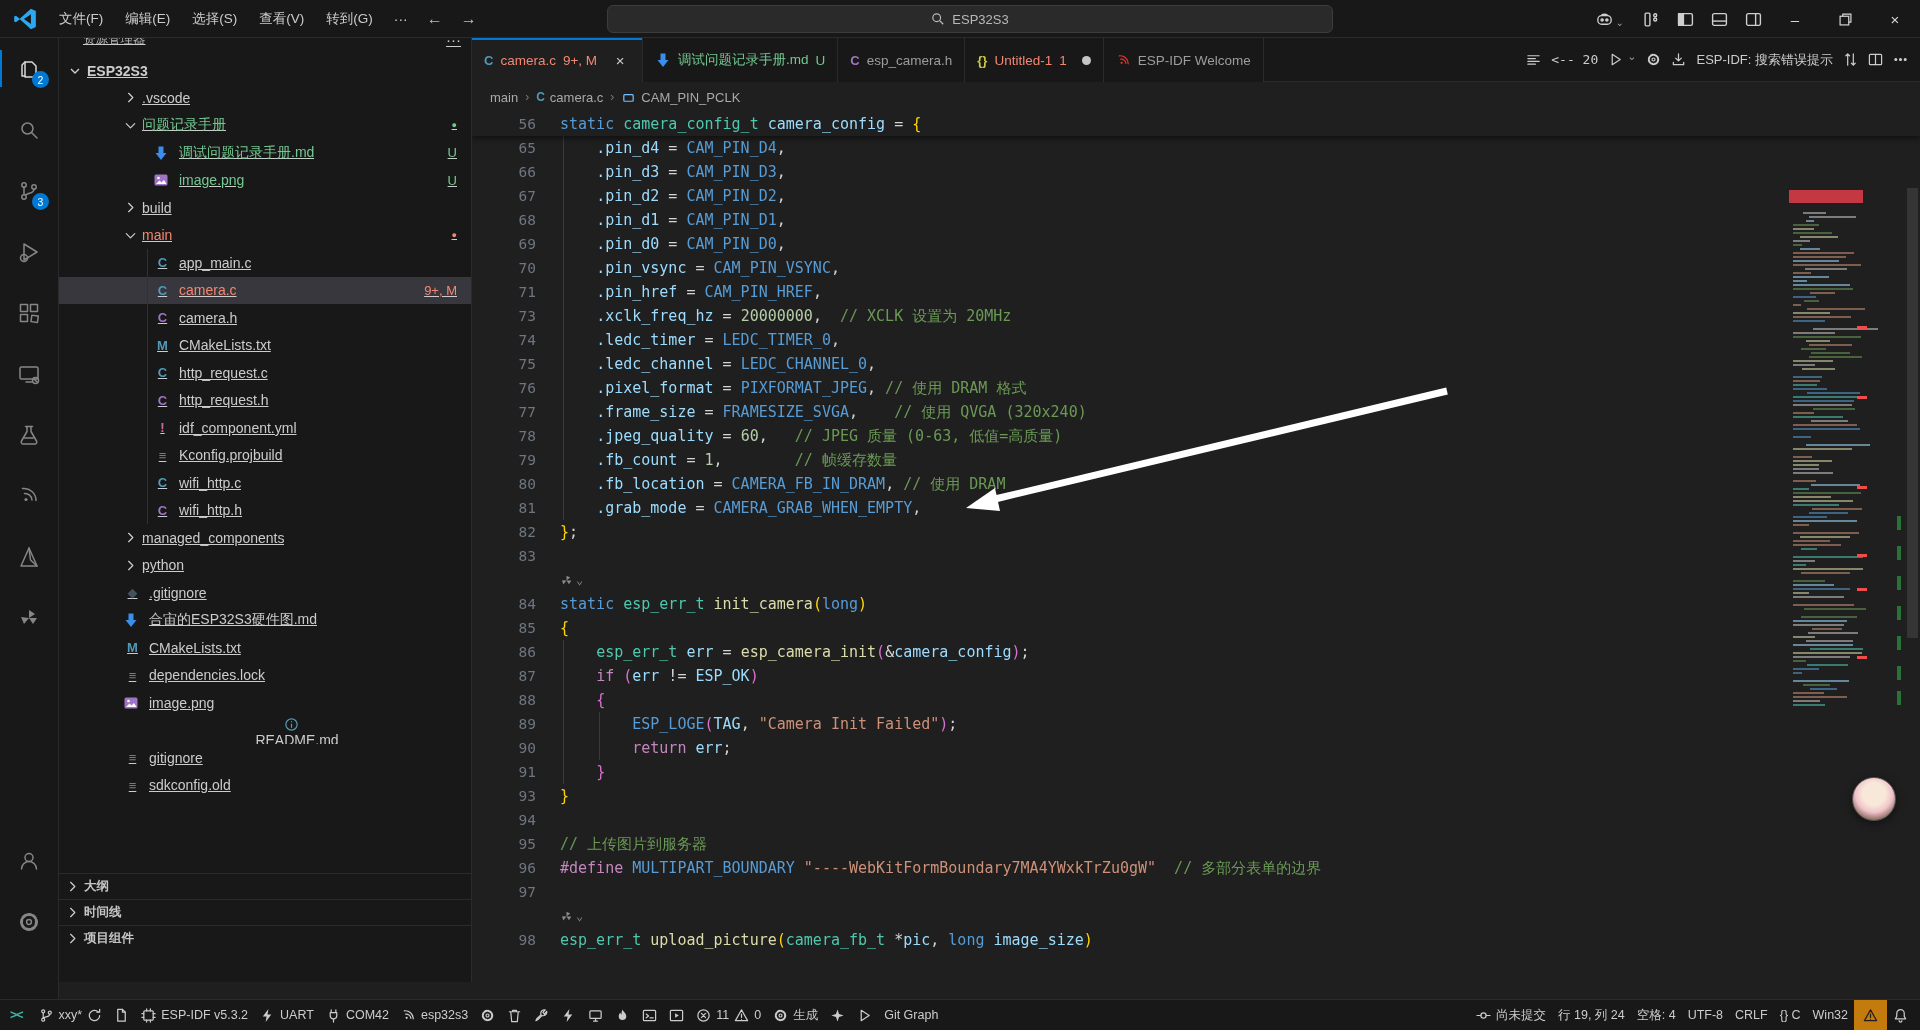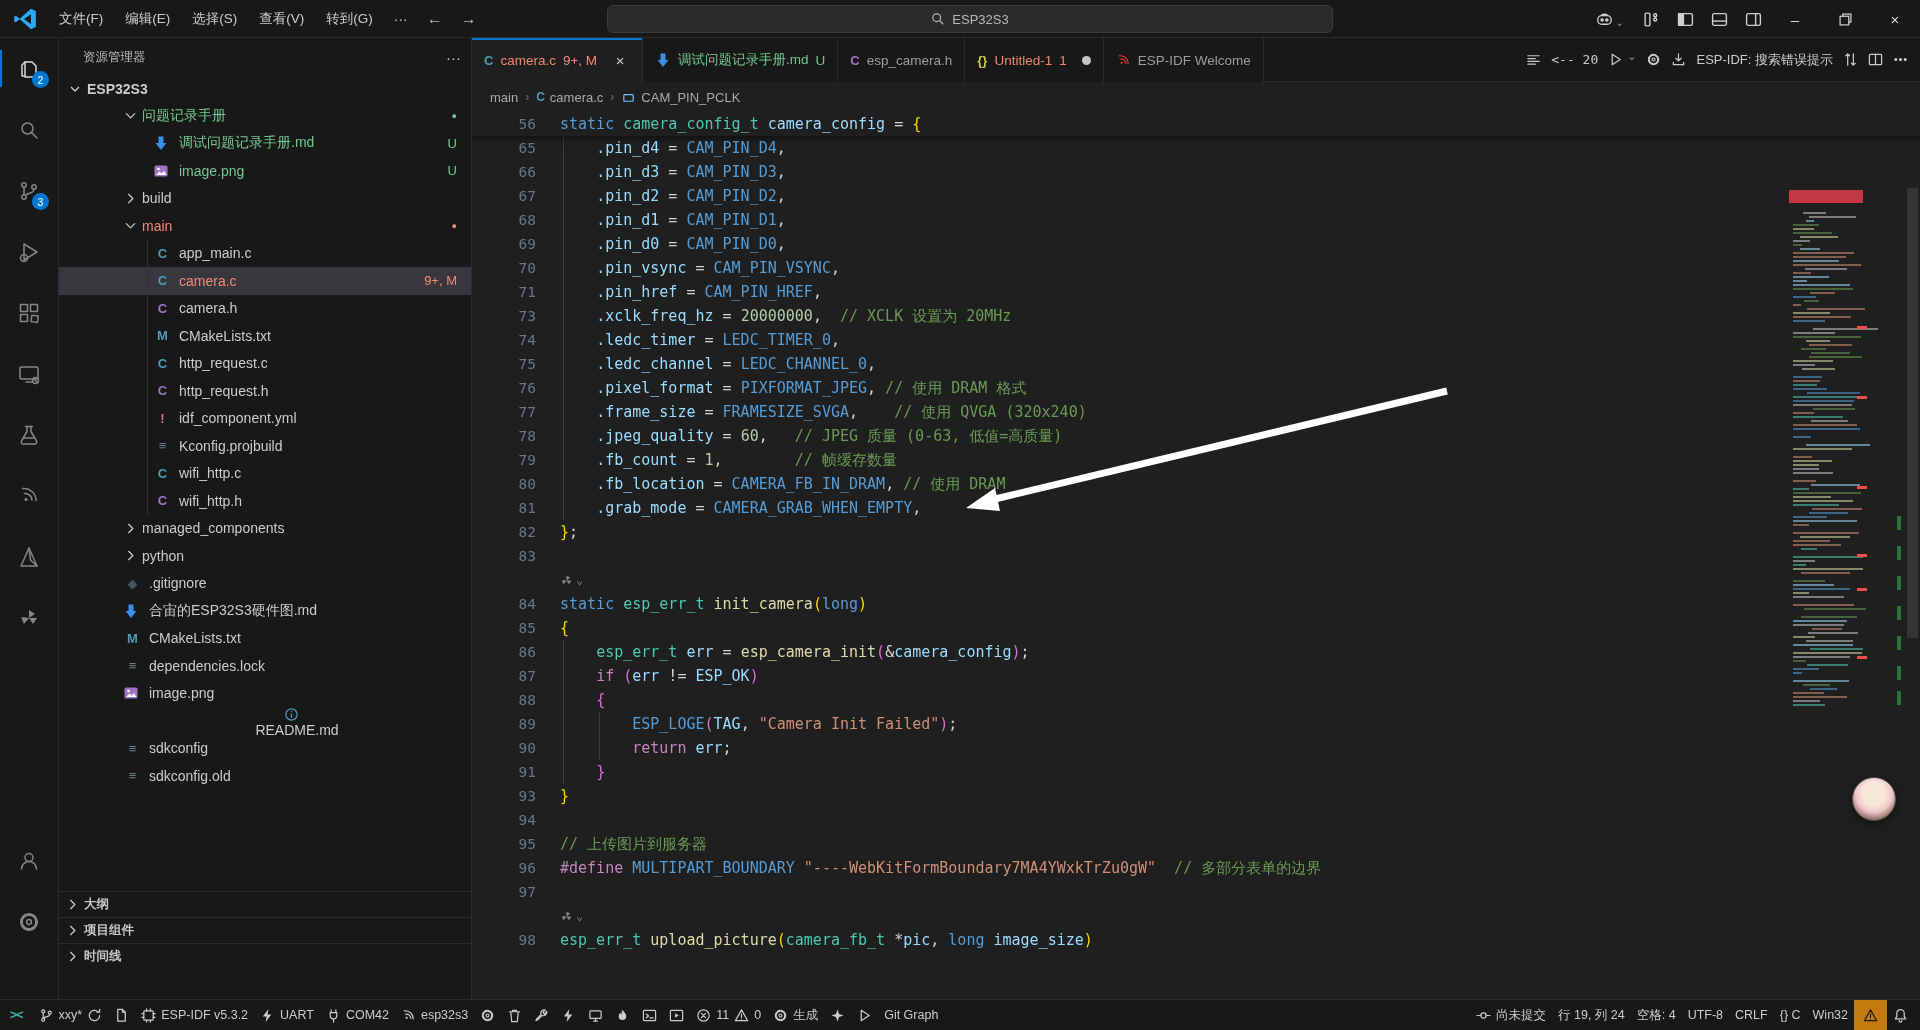--- a/index.html
+++ b/index.html
@@ -28,22 +28,22 @@
   #activitybar { position:absolute; left:0; top:38px; width:59px; height:962px; background:#181818;
     border-right:1px solid #2b2b2b; display:flex; flex-direction:column; }
   .act-item { position:relative; width:58px; height:61px; display:flex; align-items:center; justify-content:center; color:#868686; }
   .act-item.active { color:#d7d7d7; }
   .act-item.active::before { content:""; position:absolute; left:0; top:12px; bottom:12px; width:2px; background:#0078d4; }
   .act-badge { position:absolute; right:9px; bottom:11px; min-width:17px; height:17px; border-radius:9px;
     background:#0078d4; color:#fff; font-size:10.5px; display:flex; align-items:center; justify-content:center; padding:0 4px; }
   #act-bottom { margin-top:auto; margin-bottom:48px; }
 
   
-  #sidebar { position:absolute; left:59px; top:38px; width:413px; height:962px; background:#181818;
-    border-right:1px solid #2b2b2b; font-size:14px; }
+  #sidebar { position:absolute; left:59px; top:20px; width:413px; height:962px; background:#181818;
+    border-right:1px solid #2b2b2b; font-size:14px;text-decoration:underline; }
   #exp-header { height:38px; display:flex; align-items:center; padding:0 10px 0 24px; color:#bbbbbb; font-size:12.5px; }
   #exp-header .sp { flex:1; }
   #exp-root-row { height:26px; display:flex; align-items:center; padding-left:8px; font-weight:bold; color:#cccccc; }
   .xrow { height:27.5px; display:flex; align-items:center; position:relative; color:#cccccc; cursor:default; }
   .xrow.sel { background:#37373d; }
   .xrow .lbl { white-space:nowrap; overflow:hidden; }
   .xrow .badge { margin-left:auto; margin-right:14px; font-size:13px; }
   .xrow .guide { position:absolute; left:88px; top:0; bottom:0; width:1px; background:#313131; }
   .chev { color:#cccccc; margin-right:4px; }
   .ficon { width:19px; margin-right:7px; text-align:center; font-weight:bold; font-size:13px; }
@@ -302,20 +302,28 @@
       <svg width="16" height="16" viewBox="0 0 16 16" fill="none" stroke="#cccccc" stroke-width="1.4">
           <path d="M4 6l4 4 4-4"></path>
         </svg>
     </span>
     <span>ESP32S3</span>
   </div>
   <div id="exp-list">
       <div class="xrow" style="padding-left: 64px;">
         <span class="chev">
           <svg width="15" height="15" viewBox="0 0 16 16" fill="none" stroke="currentColor" stroke-width="1.3" stroke-linecap="round" stroke-linejoin="round">
+            <path d="M6 3.5L10.5 8 6 12.5"></path>
+          </svg>
+        </span>
+        <span class="lbl">.vscode</span>
+      </div>
+      <div class="xrow" style="padding-left: 64px;">
+        <span class="chev">
+          <svg width="15" height="15" viewBox="0 0 16 16" fill="none" stroke="currentColor" stroke-width="1.3" stroke-linecap="round" stroke-linejoin="round">
             <path d="M3.5 6L8 10.5 12.5 6"></path>
           </svg>
         </span>
         <span class="lbl clr-green">问题记录手册</span>
         <span class="badge clr-green" style="font-size: 9px;">●</span>
       </div>
       <div class="xrow" style="padding-left: 94px;">
         <span class="ficon">
           <svg width="16" height="16" viewBox="0 0 16 16">
             <path d="M8 15L2.5 8h3V1.5h5V8h3z" fill="#3b8eea"></path>
@@ -453,21 +461,21 @@
         <span class="ficon" style="color: rgb(81, 154, 186);">
           <svg width="15" height="15" viewBox="0 0 16 16" fill="none" stroke="currentColor" stroke-width="1.3" stroke-linecap="round" stroke-linejoin="round">
             <circle cx="8" cy="8" r="6"></circle>
             <path d="M8 5h.01M8 7.5V11"></path>
           </svg>
         </span>
         <span class="lbl">README.md</span>
       </div>
       <div class="xrow" style="padding-left: 64px;">
         <span class="ficon" style="color: rgb(109, 128, 134);">≡</span>
-        <span class="lbl">sdkconfig</span>
+        <span class="lbl">gitignore</span>
       </div>
       <div class="xrow" style="padding-left: 64px;">
         <span class="ficon" style="color: rgb(109, 128, 134);">≡</span>
         <span class="lbl">sdkconfig.old</span>
       </div>
     </div>
   <div class="sections" id="exp-sections">
       <div class="sec-row">
         <span class="chev">
           <svg width="15" height="15" viewBox="0 0 16 16" fill="none" stroke="currentColor" stroke-width="1.3" stroke-linecap="round" stroke-linejoin="round">
@@ -475,29 +483,29 @@
           </svg>
         </span>
         <span>大纲</span>
       </div>
       <div class="sec-row">
         <span class="chev">
           <svg width="15" height="15" viewBox="0 0 16 16" fill="none" stroke="currentColor" stroke-width="1.3" stroke-linecap="round" stroke-linejoin="round">
             <path d="M6 3.5L10.5 8 6 12.5"></path>
           </svg>
         </span>
-        <span>项目组件</span>
+        <span>时间线</span>
       </div>
       <div class="sec-row">
         <span class="chev">
           <svg width="15" height="15" viewBox="0 0 16 16" fill="none" stroke="currentColor" stroke-width="1.3" stroke-linecap="round" stroke-linejoin="round">
             <path d="M6 3.5L10.5 8 6 12.5"></path>
           </svg>
         </span>
-        <span>时间线</span>
+        <span>项目组件</span>
       </div>
     </div>
 </div>
 
 <div id="editor">
   <div id="tabbar">
       <div class="tab active">
         <span class="tab-ico" style="color: rgb(81, 154, 186);">C</span>
         <span class=" clr-err">camera.c</span>
         <span class="clr-err">9+, M</span>

